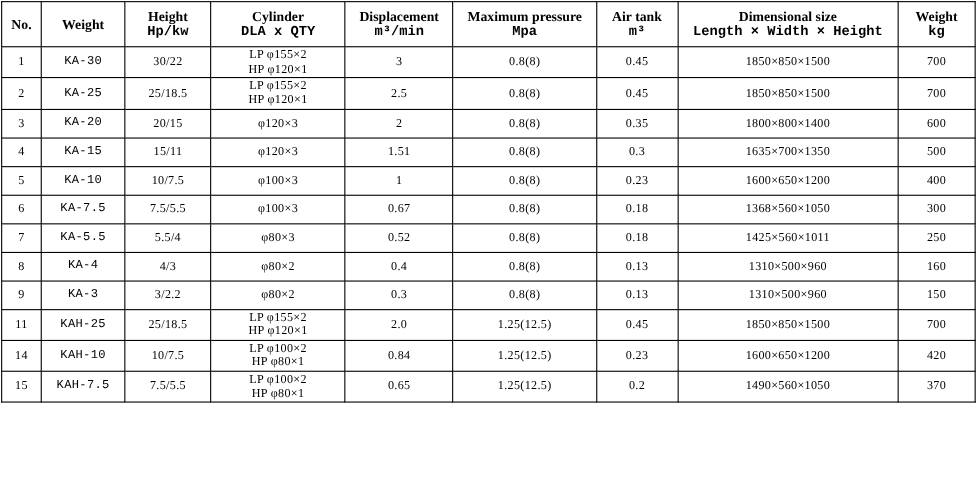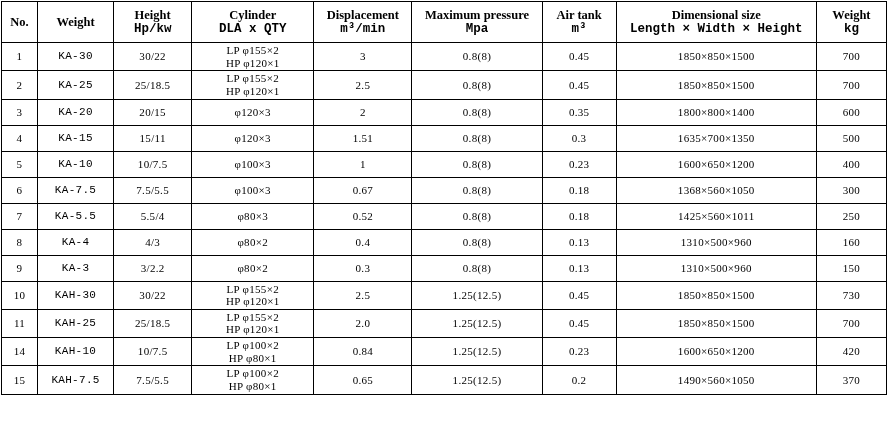--- a/index.html
+++ b/index.html
@@ -228,34 +228,20 @@
         <td class="cyl">
           <span class="cl">φ80×2</span>
         </td>
         <td>0.3</td>
         <td>0.8(8)</td>
         <td>0.13</td>
         <td class="dim">1310×500×960</td>
         <td>150</td>
       </tr>
       <tr>
-        <td class="idx">10</td>
-        <td class="model">KAH-30</td>
-        <td>30/22</td>
-        <td class="cyl">
-          <span class="cl">LP φ155×2</span>
-          <span class="cl">HP φ120×1</span>
-        </td>
-        <td>2.5</td>
-        <td>1.25(12.5)</td>
-        <td>0.45</td>
-        <td class="dim">1850×850×1500</td>
-        <td>730</td>
-      </tr>
-      <tr>
         <td class="idx">11</td>
         <td class="model">KAH-25</td>
         <td>25/18.5</td>
         <td class="cyl">
           <span class="cl">LP φ155×2</span>
           <span class="cl">HP φ120×1</span>
         </td>
         <td>2.0</td>
         <td>1.25(12.5)</td>
         <td>0.45</td>

